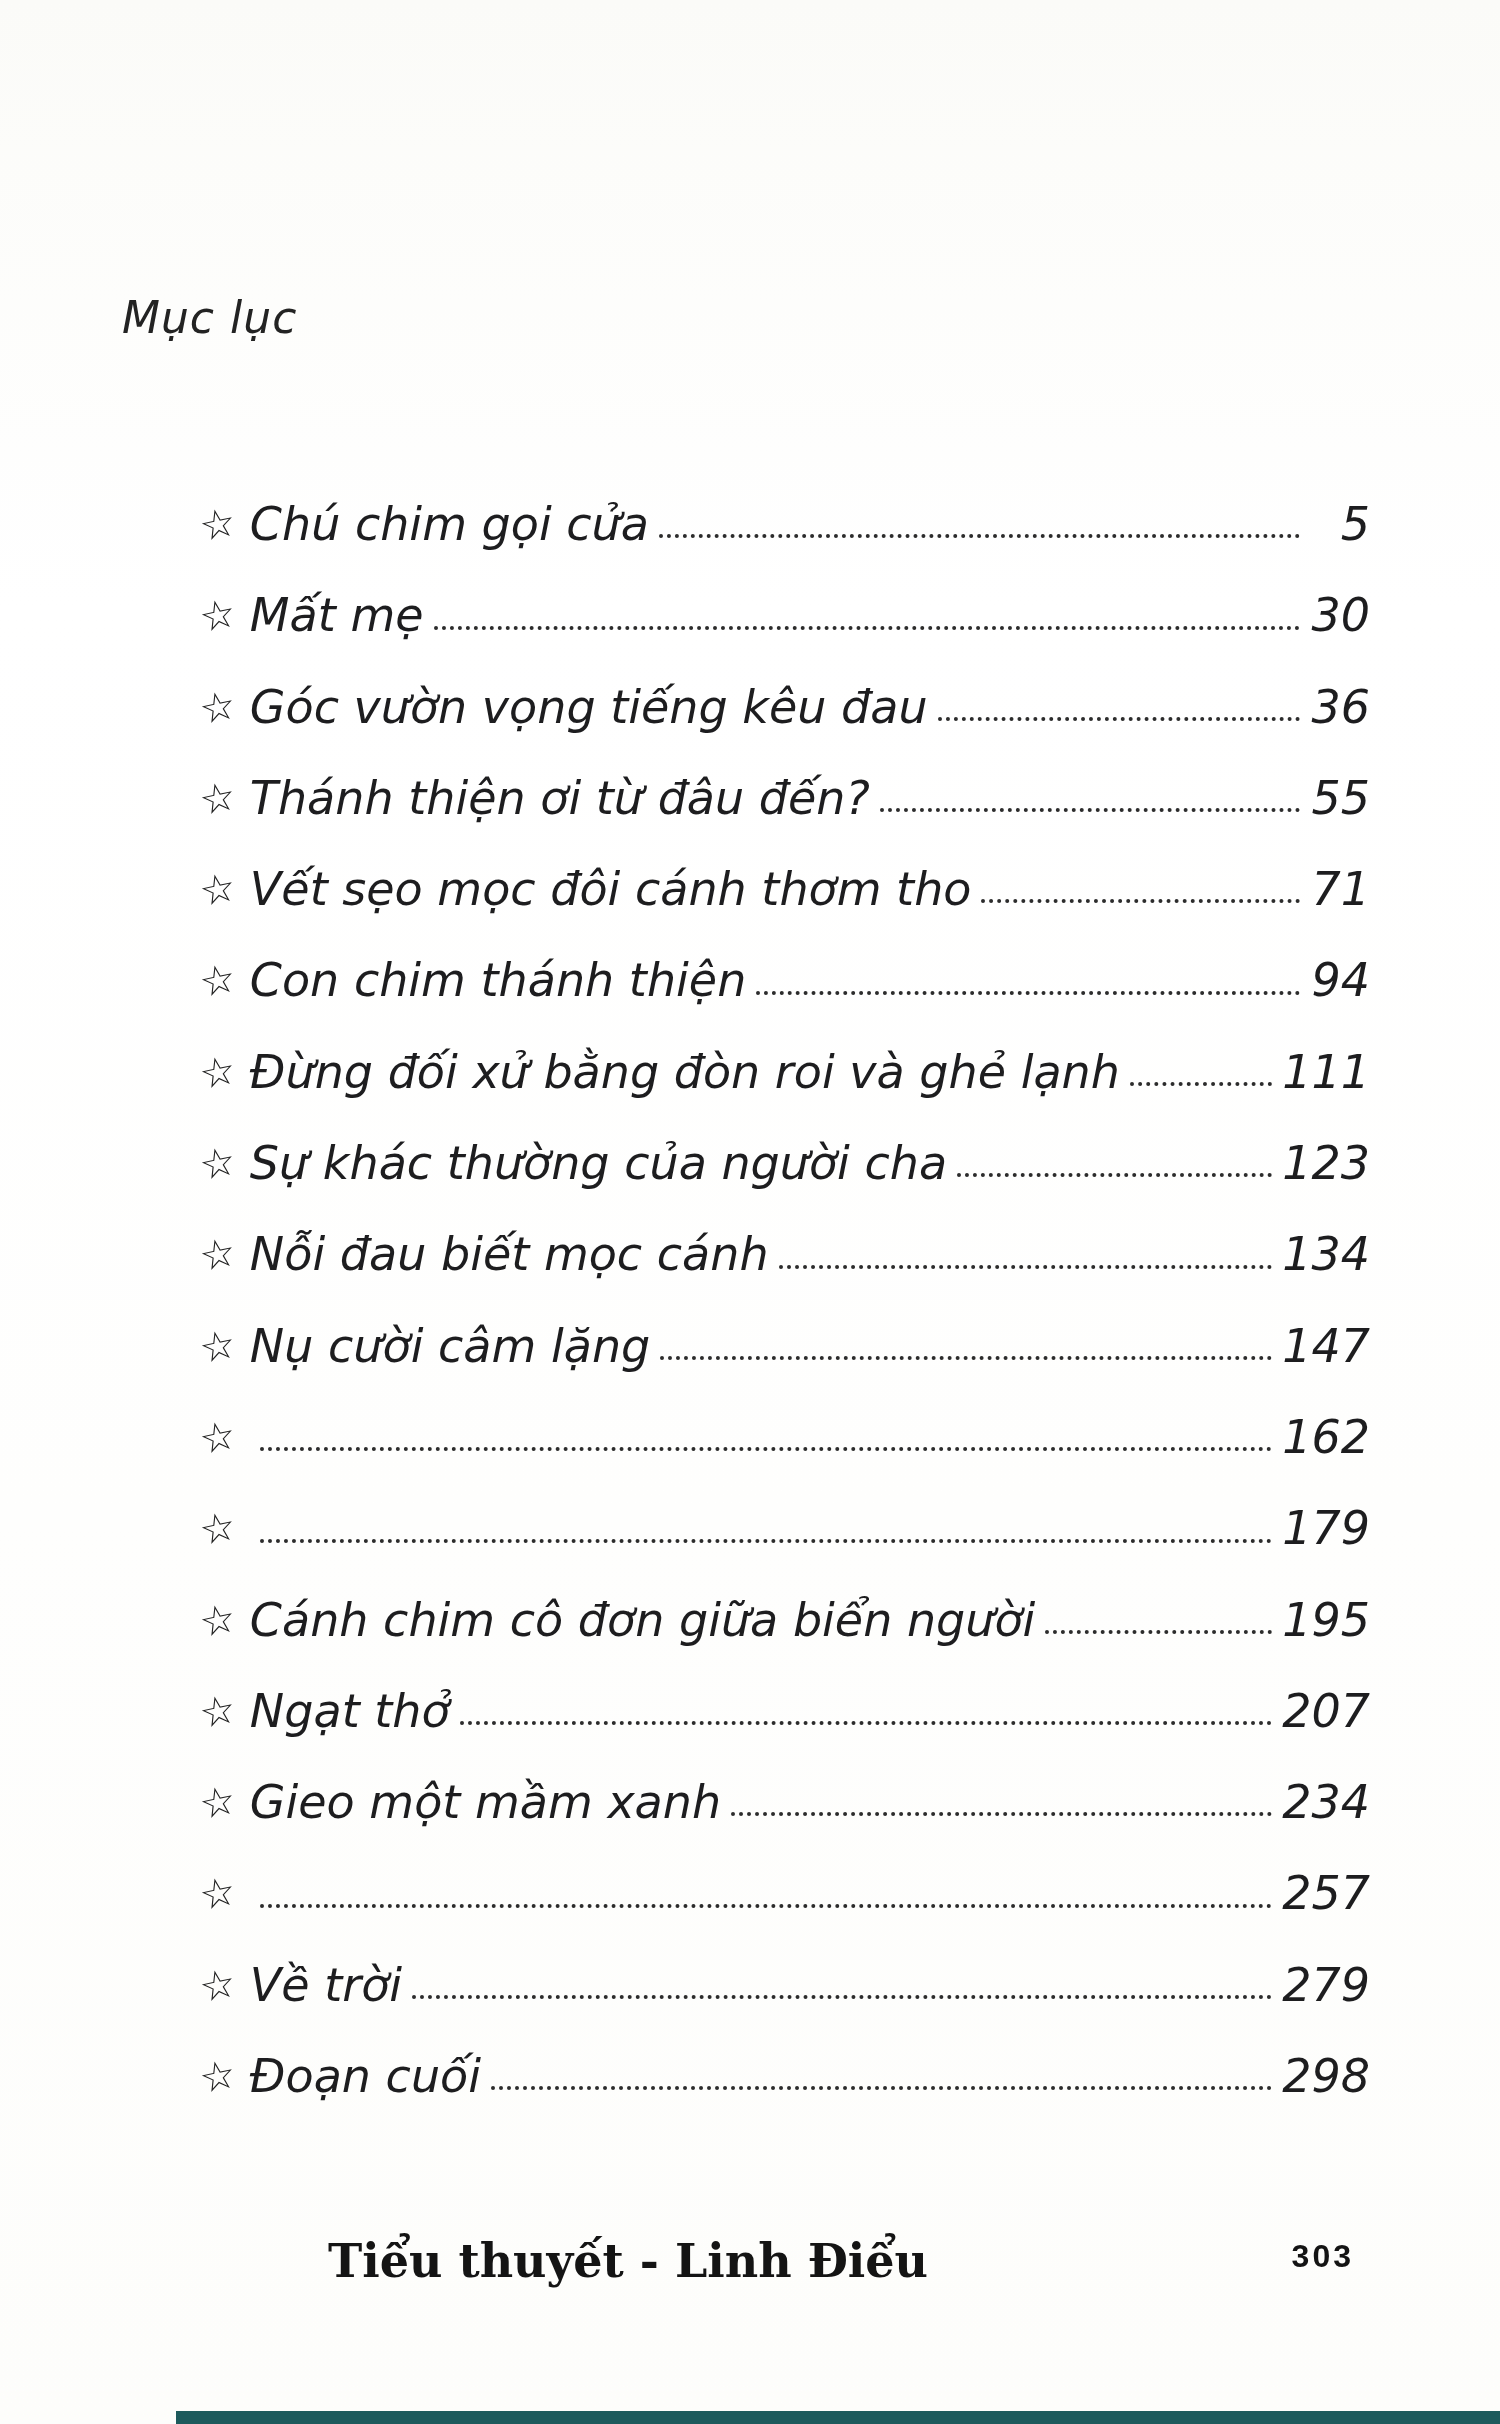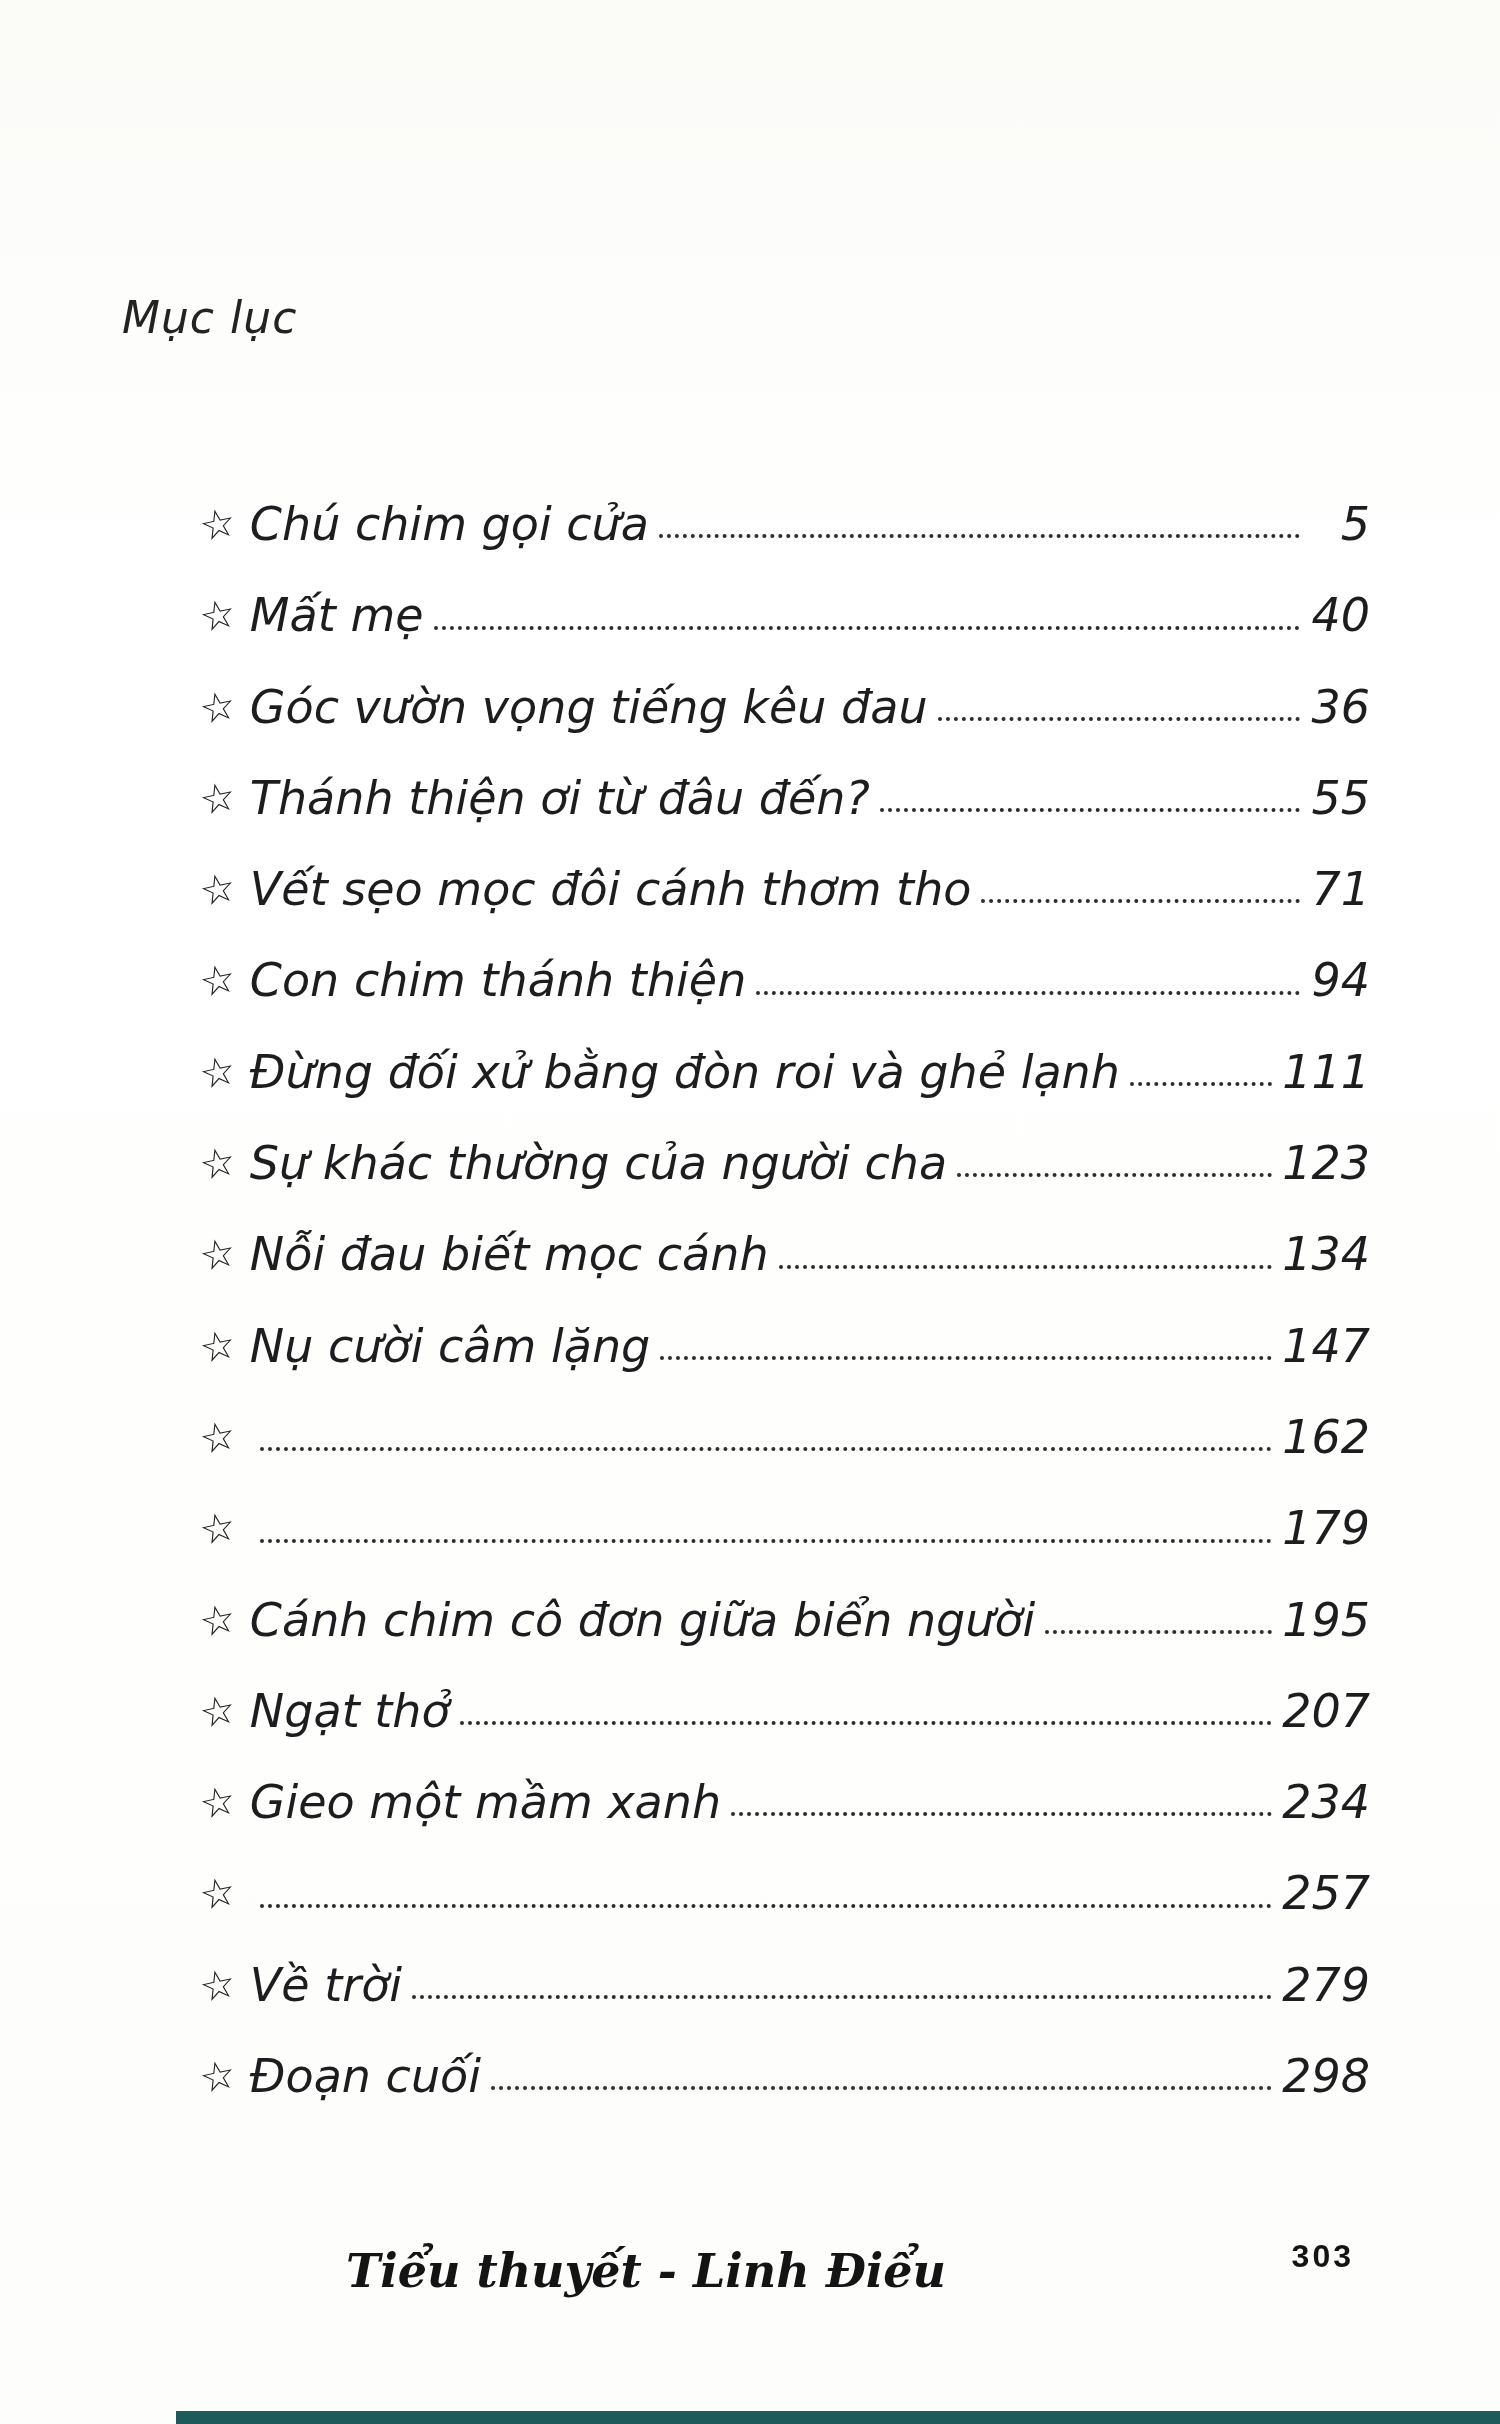--- a/index.html
+++ b/index.html
@@ -71,29 +71,27 @@
   .entry-page {
     flex: 0 0 auto;
     min-width: 60px;
     text-align: right;
     white-space: nowrap;
   }
 
   .footer-book {
     position: absolute;
     top: 2234px;
-    left: 646px;
+    left: 628px;
     transform: translateX(-50%);
     font-family: "DejaVu Serif", serif;
-    font-style: italic;
     font-weight: bold;
     font-size: 46px;
     color: #141414;
     white-space: nowrap;
-    margin-top: 10px;
   }
 
   .footer-page {
     position: absolute;
     top: 2238px;
     right: 146px;
     font-family: Liberation Sans, sans-serif;
     font-weight: bold;
     font-size: 32px;
     letter-spacing: 3px;
@@ -121,21 +119,21 @@
     <span class="star">☆</span>
     <span class="entry-title">Chú chim gọi cửa</span>
     <span class="leader"></span>
     <span class="entry-page">5</span>
   </div>
 
   <div class="toc-entry">
     <span class="star">☆</span>
     <span class="entry-title">Mất mẹ</span>
     <span class="leader"></span>
-    <span class="entry-page">40</span>
+    <span class="entry-page">30</span>
   </div>
 
   <div class="toc-entry">
     <span class="star">☆</span>
     <span class="entry-title">Góc vườn vọng tiếng kêu đau</span>
     <span class="leader"></span>
     <span class="entry-page">36</span>
   </div>
 
   <div class="toc-entry">

